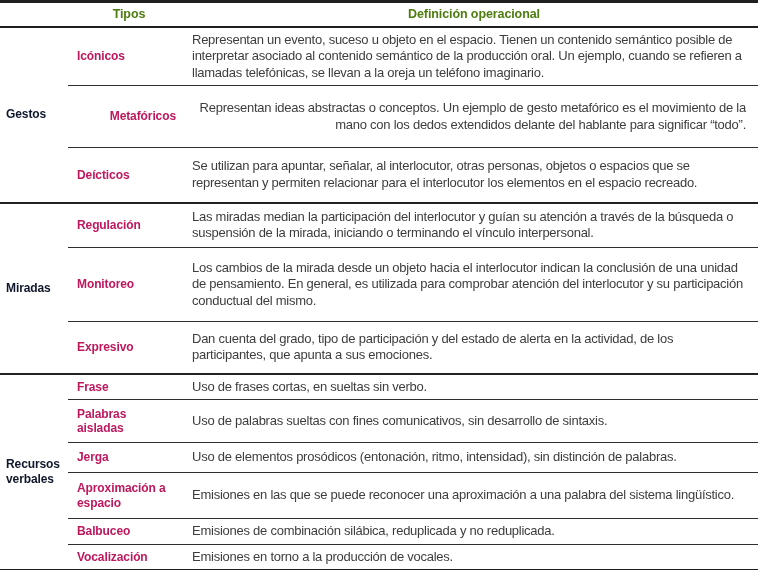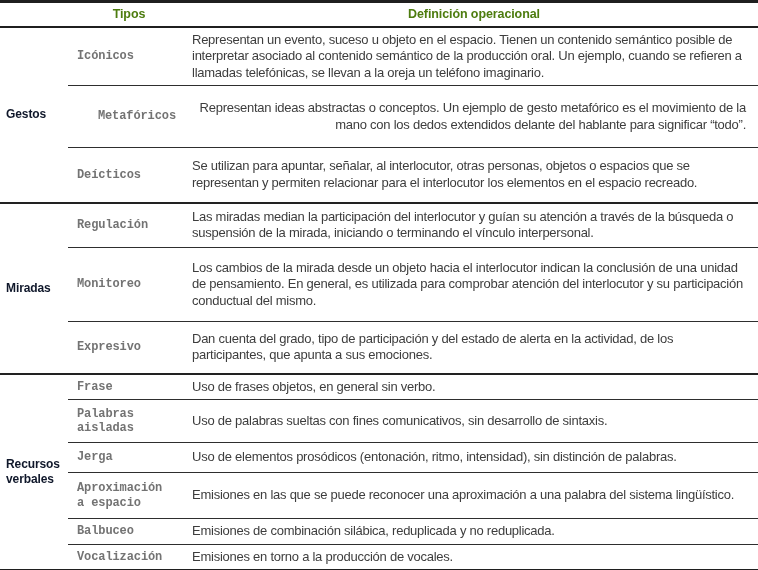--- a/index.html
+++ b/index.html
@@ -45,26 +45,25 @@
     font-size: 12px;
     color: #0f172a;
     padding-left: 6px;
     padding-right: 4px;
     line-height: 14.5px;
     letter-spacing: -0.1px;
   }
   td.tipo {
     font-weight: bold;
     font-size: 12px;
-    color: #737373;
+    color: #be185d;
     padding-left: 9px;
     padding-right: 14px;
     line-height: 14.5px;
     letter-spacing: -0.1px;
-    font-family: Liberation Mono, monospace;
   }
   td.def {
     font-size: 13px;
     letter-spacing: -0.25px;
     line-height: 16.5px;
     color: #3d3d3d;
     padding: 4px 12px 4px 2px;
   }
 
   
@@ -127,21 +126,21 @@
     <tr class="rh-f">
       <td class="tipo">Expresivo</td>
       <td class="def">Dan cuenta del grado, tipo de participación y del estado de alerta en la actividad, de los participantes, que apunta a sus emociones.</td>
     </tr>
   </tbody>
 
   <tbody>
     <tr class="rh-g">
       <td class="group-label" rowspan="6">Recursos verbales</td>
       <td class="tipo">Frase</td>
-      <td class="def">Uso de frases objetos, en general sin verbo.</td>
+      <td class="def">Uso de frases cortas, en sueltas sin verbo.</td>
     </tr>
     <tr class="rh-h">
       <td class="tipo">Palabras aisladas</td>
       <td class="def">Uso de palabras sueltas con fines comunicativos, sin desarrollo de sintaxis.</td>
     </tr>
     <tr class="rh-i">
       <td class="tipo">Jerga</td>
       <td class="def">Uso de elementos prosódicos (entonación, ritmo, intensidad), sin distinción de palabras.</td>
     </tr>
     <tr class="rh-j">

